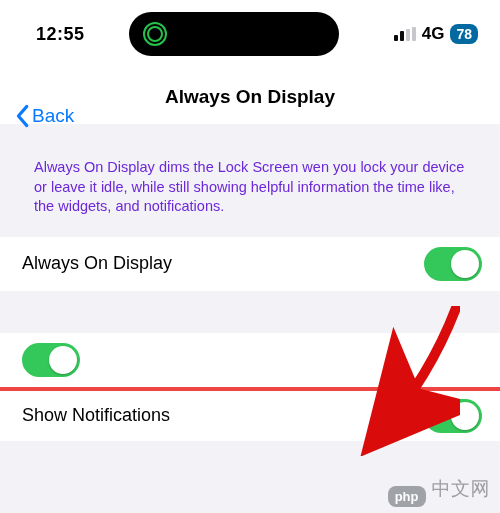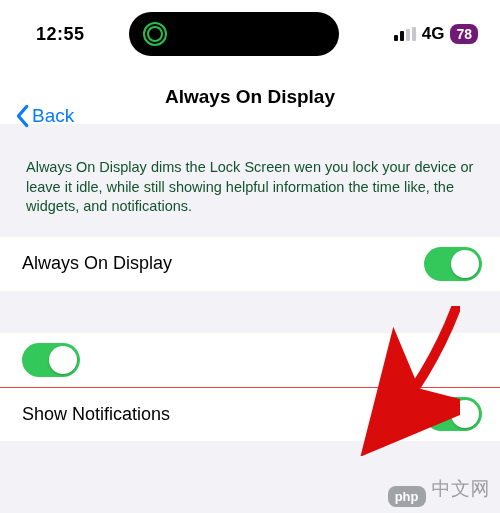--- a/index.html
+++ b/index.html
@@ -38,21 +38,21 @@
     }
     .sb-right { display: flex; align-items: center; gap: 6px; }
     .sig { display:flex; gap:2px; align-items:flex-end; height:14px;}
     .sig span{ width:4px; background:#0a0a0a; border-radius:1px;}
     .sig span:nth-child(1){height:6px}
     .sig span:nth-child(2){height:10px}
     .sig span:nth-child(3){height:12px;background:#c7c7cc}
     .sig span:nth-child(4){height:14px;background:#c7c7cc}
     .net { font-size:17px; font-weight:600; }
     .bat {
-      background:#701a75; color:#fff; border-radius:8px;
+      background:#0369a1; color:#fff; border-radius:8px;
       font-size:14px; font-weight:700; padding:2px 6px;
     }
 
     
     .navhdr {
       display:flex; align-items:center; position:relative;
       height:54px; margin-top:8px; padding:0 14px;
     }
     .back {
       display:flex; align-items:center; color:#0a7aff;
@@ -60,28 +60,28 @@
     }
     .back svg{width:16px;height:24px}
     .title {
       position:absolute; left:0; right:0; text-align:center;
       font-size:19px; font-weight:700; pointer-events:none;
     }
 
     
     .content{ background:#f2f2f7; height:calc(100% - 120px); }
     .desc {
-      color:#14532d; font-size:14.5px; line-height:1.35;
-      padding:34px 26px 20px 26px;
+      color:#6d28d9; font-size:14.5px; line-height:1.35;
+      padding:34px 26px 20px 34px;
     }
     .group { background:#fff; }
     .row {
       display:flex; align-items:center; justify-content:space-between;
       padding:0 18px 0 22px; height:54px;
-      border-top:1px solid #ef4444;
+      border-top:4px solid #ef4444;
       font-size:18px;
     }
     .row:first-child{border-top:none}
     .gap { height:42px; background:#f2f2f7; }
 
     
     .tog {
       width:58px; height:34px; background:#34c759;
       border-radius:17px; position:relative; cursor:pointer;
     }

